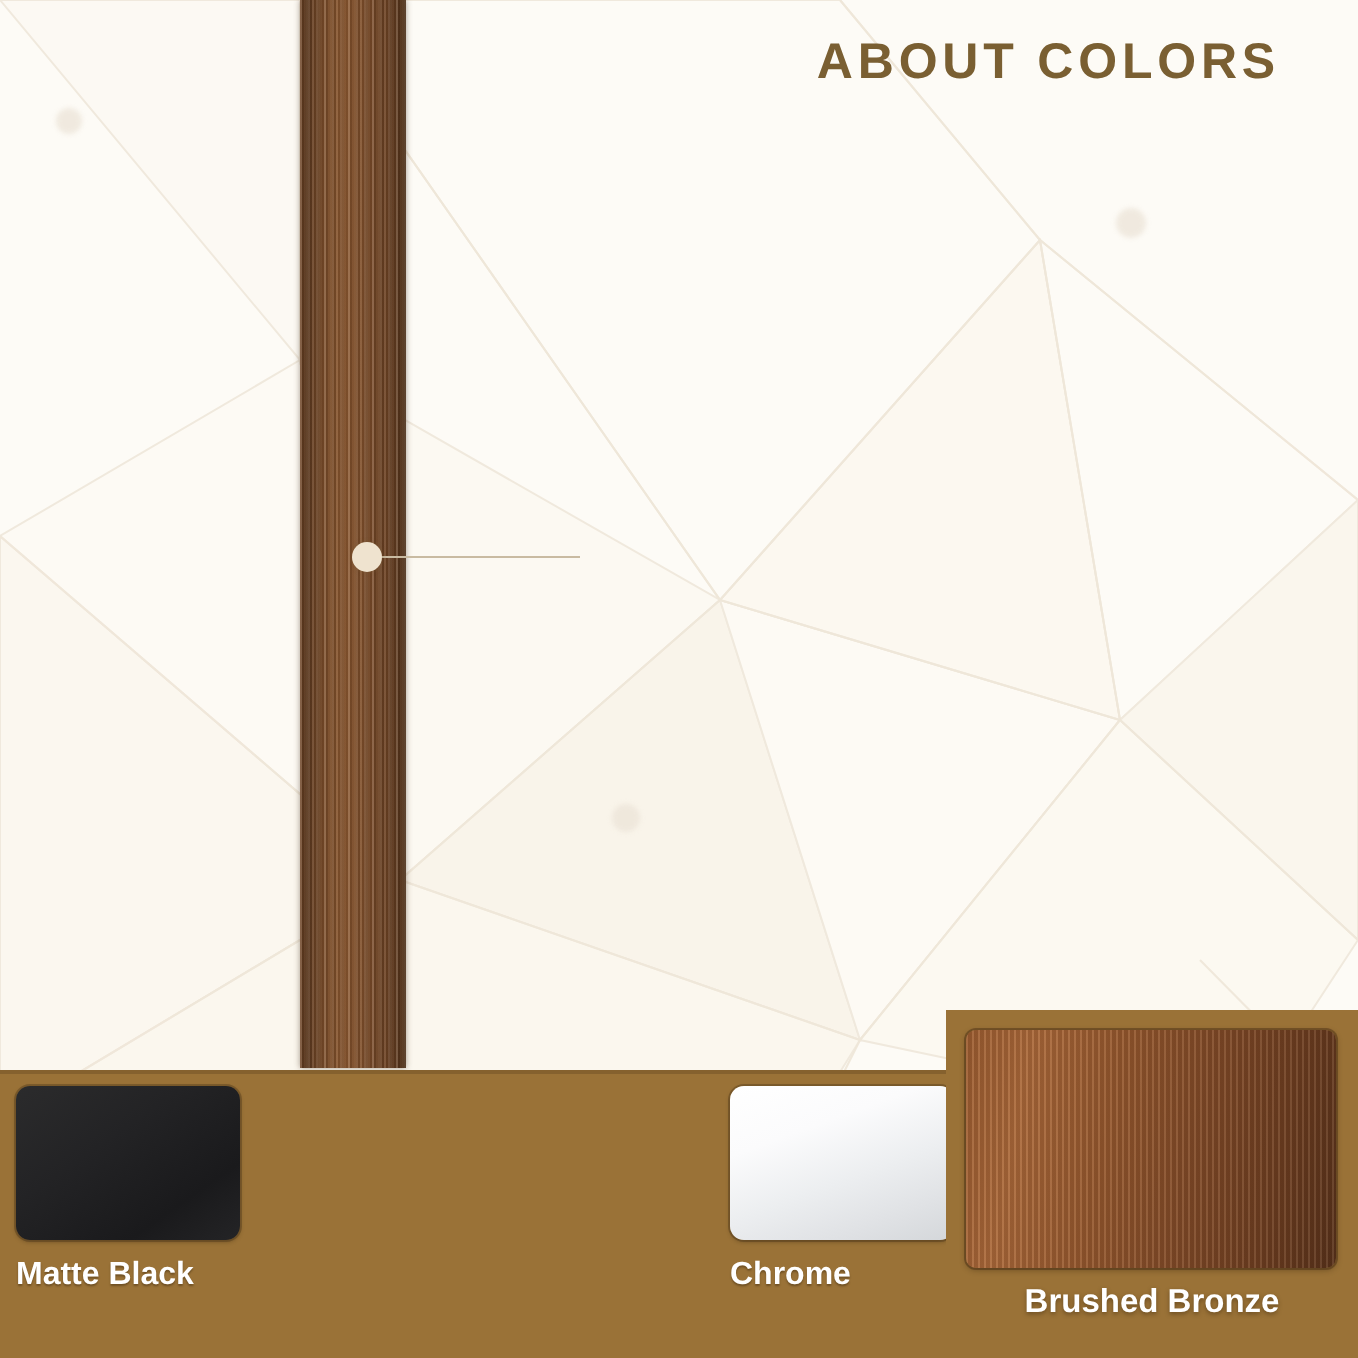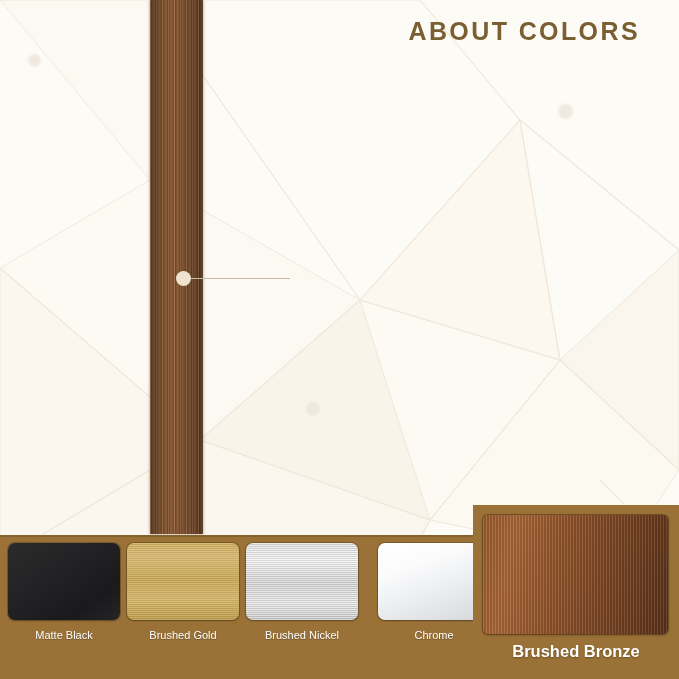--- a/index.html
+++ b/index.html
@@ -92,22 +92,22 @@
     position:absolute;left:0;top:0;height:144px;width:679px;
   }
   .swatch{
     position:absolute;top:8px;width:112px;
   }
   .swatch-chip{
     width:112px;height:77px;border-radius:7px;
     box-shadow:0 0 0 1px rgba(70,50,22,.35), 0 1px 2px rgba(40,26,8,.35);
   }
   .swatch-label{
-    margin-top:9px;text-align:center;
-    font-size:11px;font-weight:normal;color:#ffffff;
+    margin-top:9px;
+    font-size:16px;font-weight:bold;color:#ffffff;
     text-shadow:0 1px 1px rgba(60,40,14,.45);
     white-space:nowrap;
   }
 
   .chip-matte-black{
     background:linear-gradient(145deg,#2b2b2c 0%,#232325 38%,#1a1a1c 75%,#242426 100%);
   }
   .chip-brushed-gold{
     background:
       repeating-linear-gradient(0deg,
@@ -200,31 +200,23 @@
   </div>
 
   <div id="swatch-band">
     <div id="swatch-row">
 
       <div class="swatch" style="left:8px;">
         <div class="swatch-chip chip-matte-black"></div>
         <div class="swatch-label">Matte Black</div>
       </div>
 
-      <div class="swatch" style="left:127px;">
-        <div class="swatch-chip chip-brushed-gold"></div>
-        <div class="swatch-label">Brushed Gold</div>
-      </div>
-
-      <div class="swatch" style="left:246px;">
-        <div class="swatch-chip chip-brushed-nickel"></div>
-        <div class="swatch-label">Brushed Nickel</div>
-      </div>
-
-      <div class="swatch" style="left:378px;">
+
+
+      <div class="swatch" style="left:365px;">
         <div class="swatch-chip chip-chrome"></div>
         <div class="swatch-label">Chrome</div>
       </div>
 
     </div>
   </div>
 
   <div id="featured-panel">
     <div id="featured-chip"></div>
     <div id="featured-label">Brushed Bronze</div>

